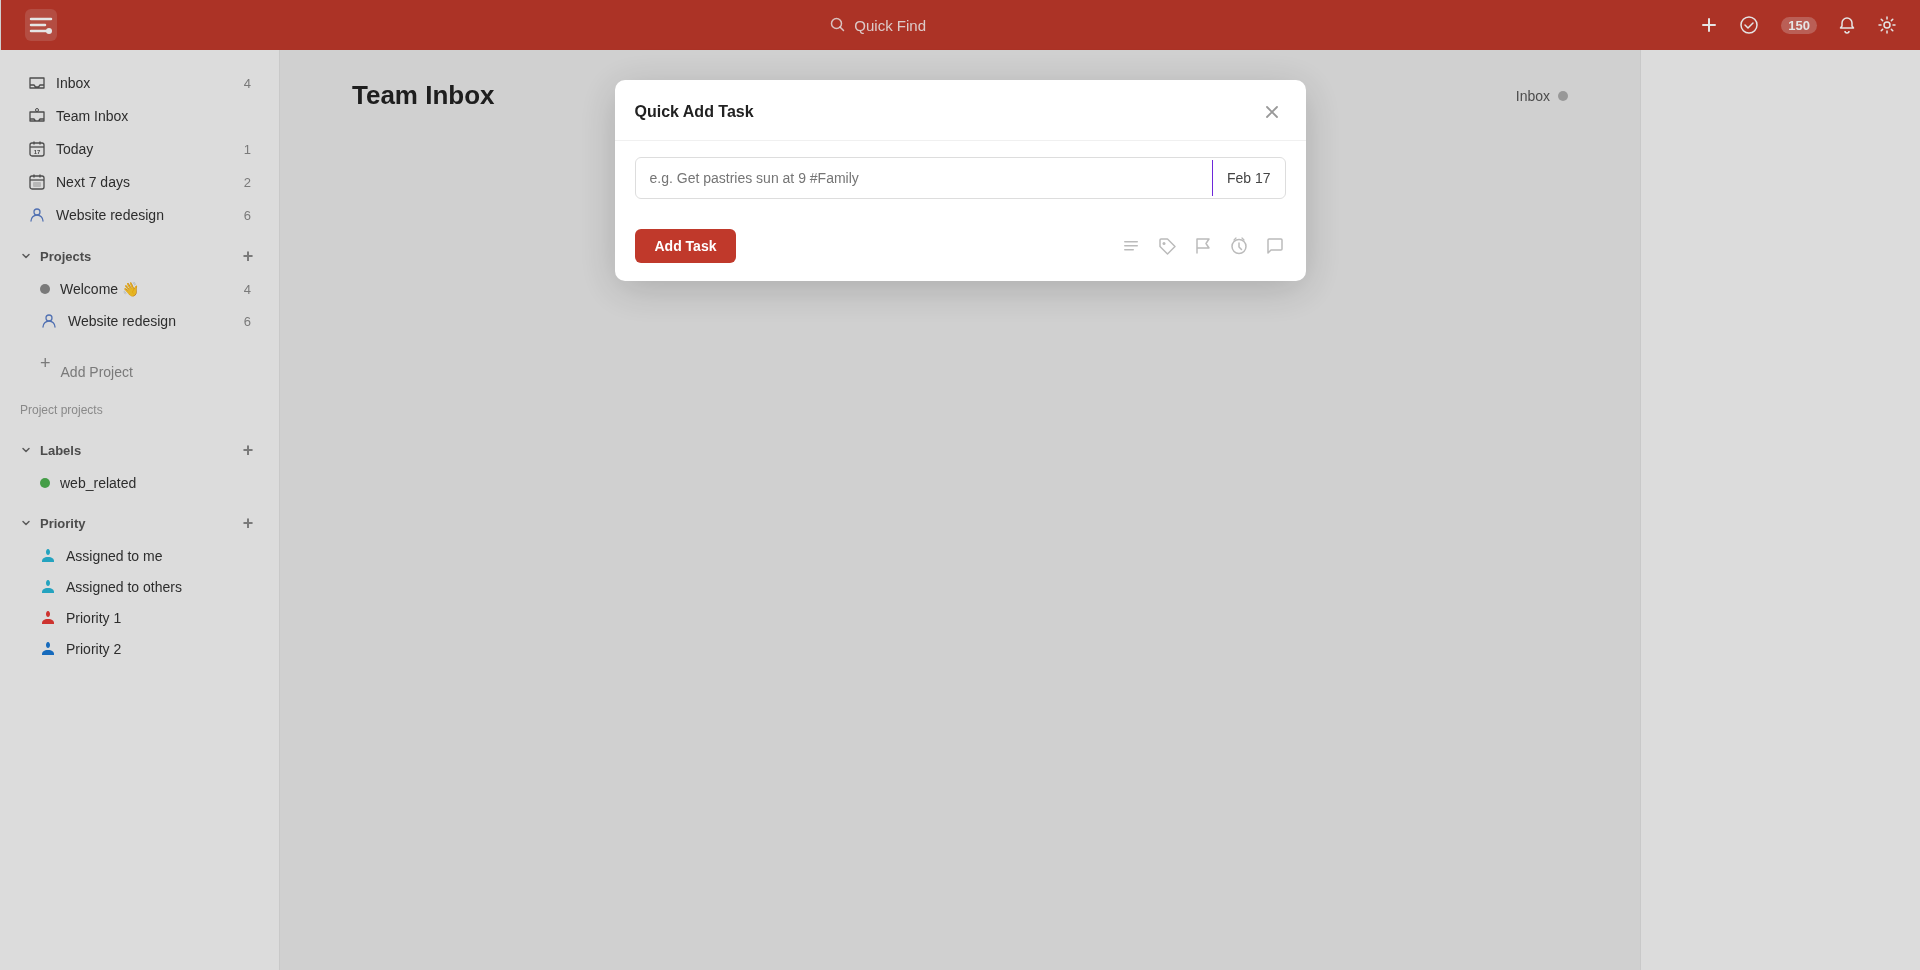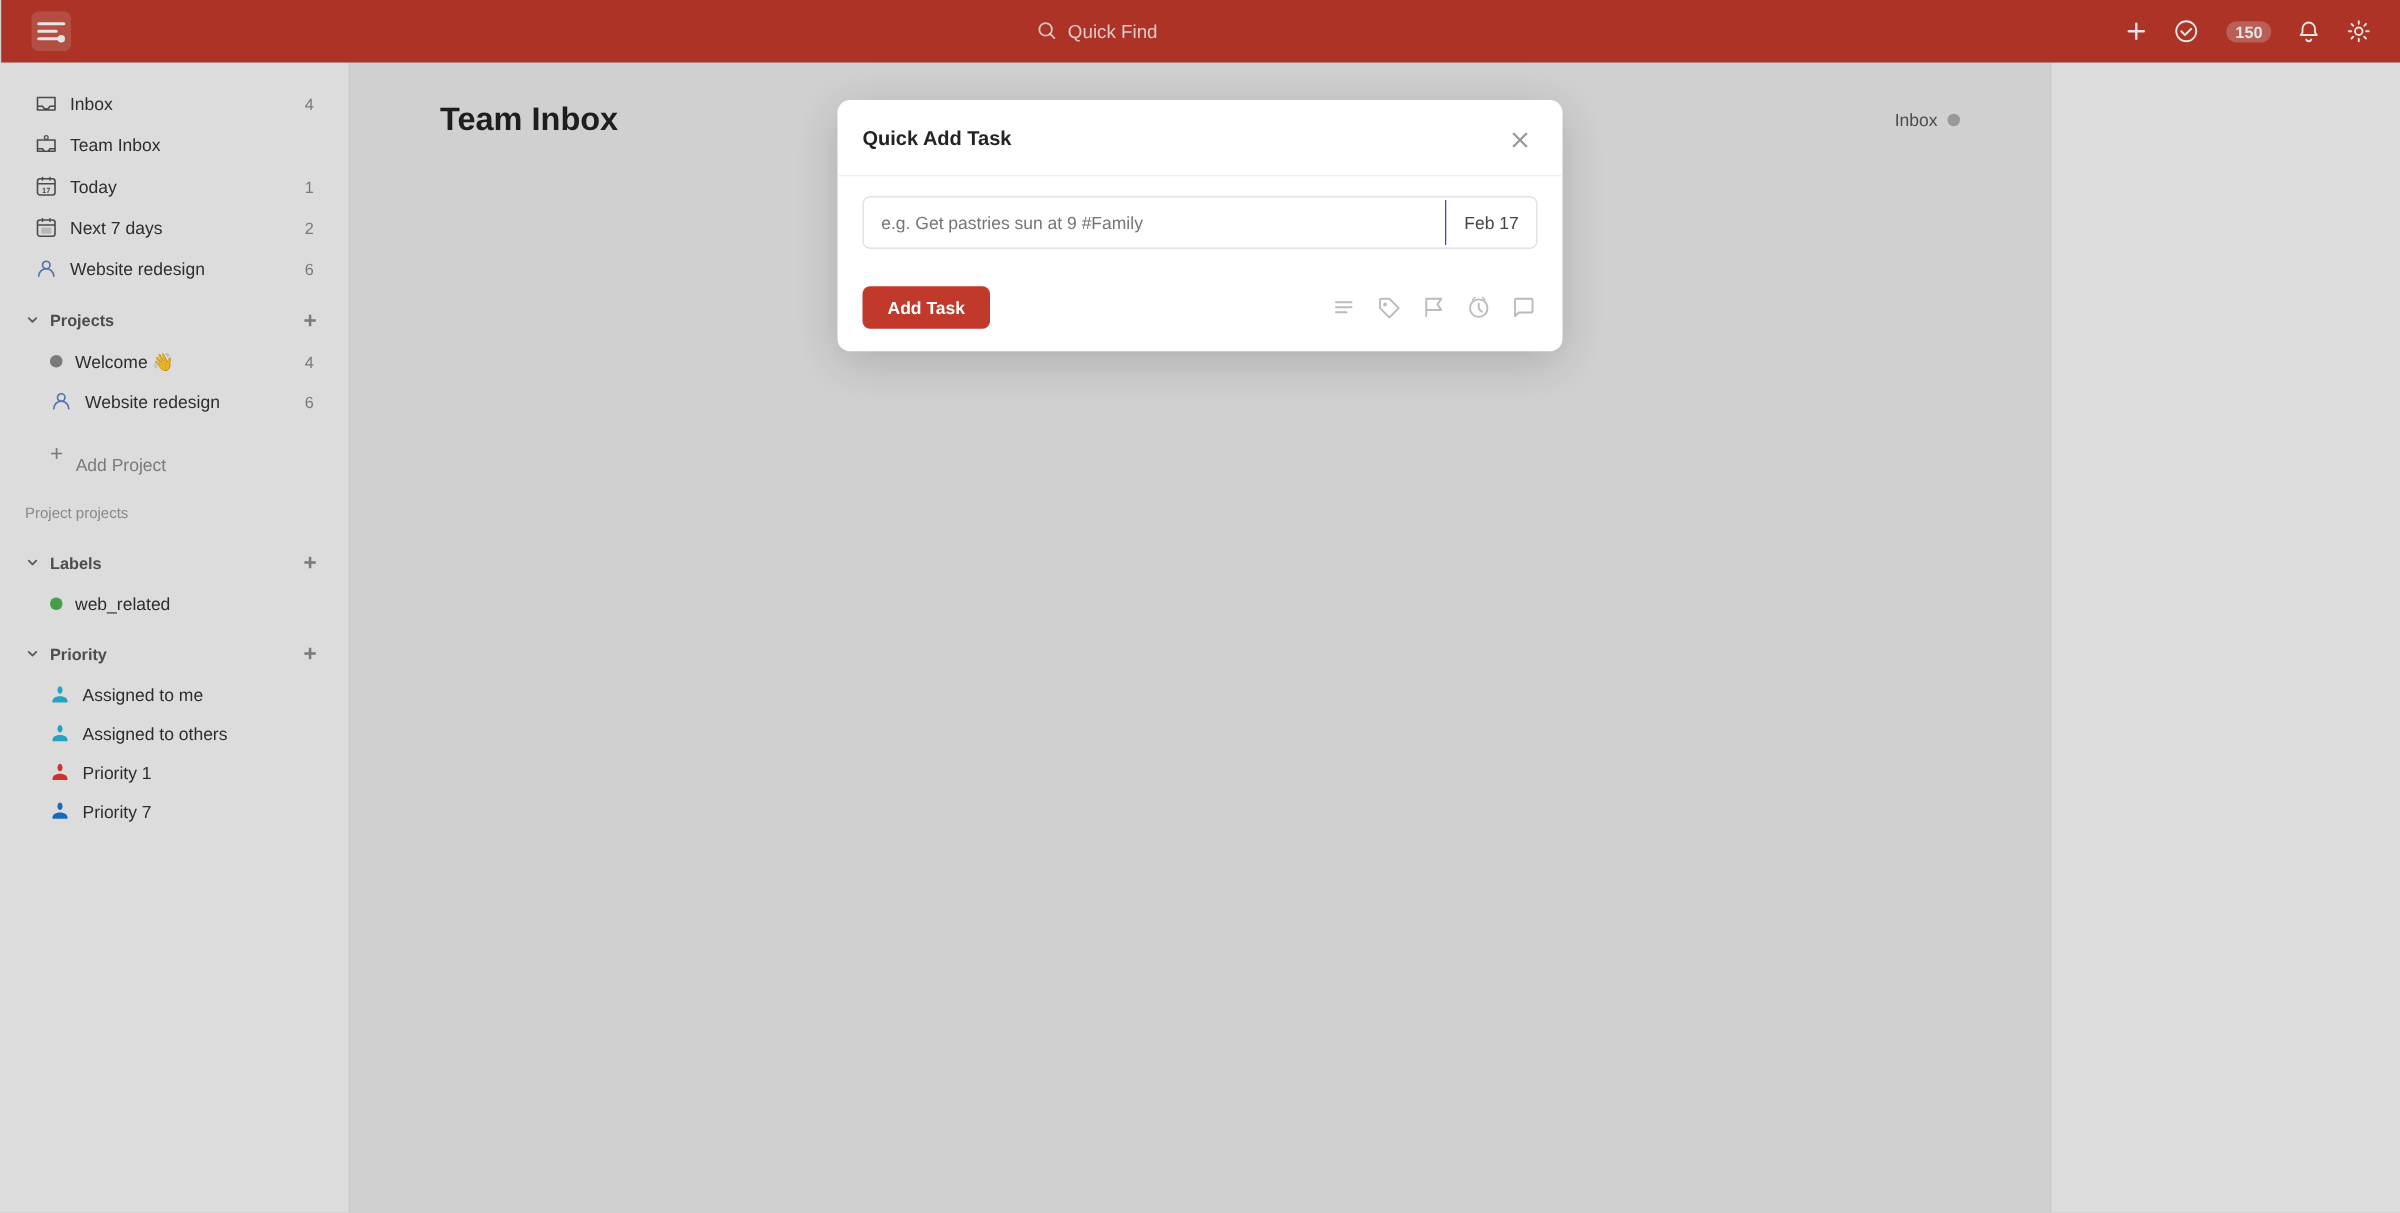--- a/index.html
+++ b/index.html
@@ -145,21 +145,21 @@
       display: flex;
       align-items: flex-start;
       justify-content: center;
       padding-top: 80px;
     }
 
     .modal {
       background: white;
       border-radius: 10px;
       box-shadow: 0 8px 40px rgba(0,0,0,0.18);
-      width: 580px;
+      width: 691px;
       overflow: hidden;
     }
 
     .modal-header {
       display: flex;
       align-items: center;
       justify-content: space-between;
       padding: 18px 20px 14px;
       border-bottom: 1px solid #f0f0f0;
     }
@@ -454,21 +454,21 @@
       <span>Priority 1</span>
     </div>
 
     <div class="sidebar-item" style="padding-left:32px;">
       <div class="filter-icon">
         <svg width="14" height="16" viewBox="0 0 14 16" fill="none">
           <path d="M7 1C5.5 1 5 3 5 4c0 2 1 3 2 3s2-1 2-3c0-1-.5-3-2-3z" fill="#1976d2"></path>
           <path d="M7 9c-4 0-6 2-6 4v1h12v-1c0-2-2-4-6-4z" fill="#1976d2"></path>
         </svg>
       </div>
-      <span>Priority 7</span>
+      <span>Priority 2</span>
     </div>
 
   </div>
 
   <div class="main-content">
     <div class="main-header">
       <h1 class="main-title">Team Inbox</h1>
       <div class="inbox-badge">
         <span>Inbox</span>
         <div class="inbox-dot"></div>

